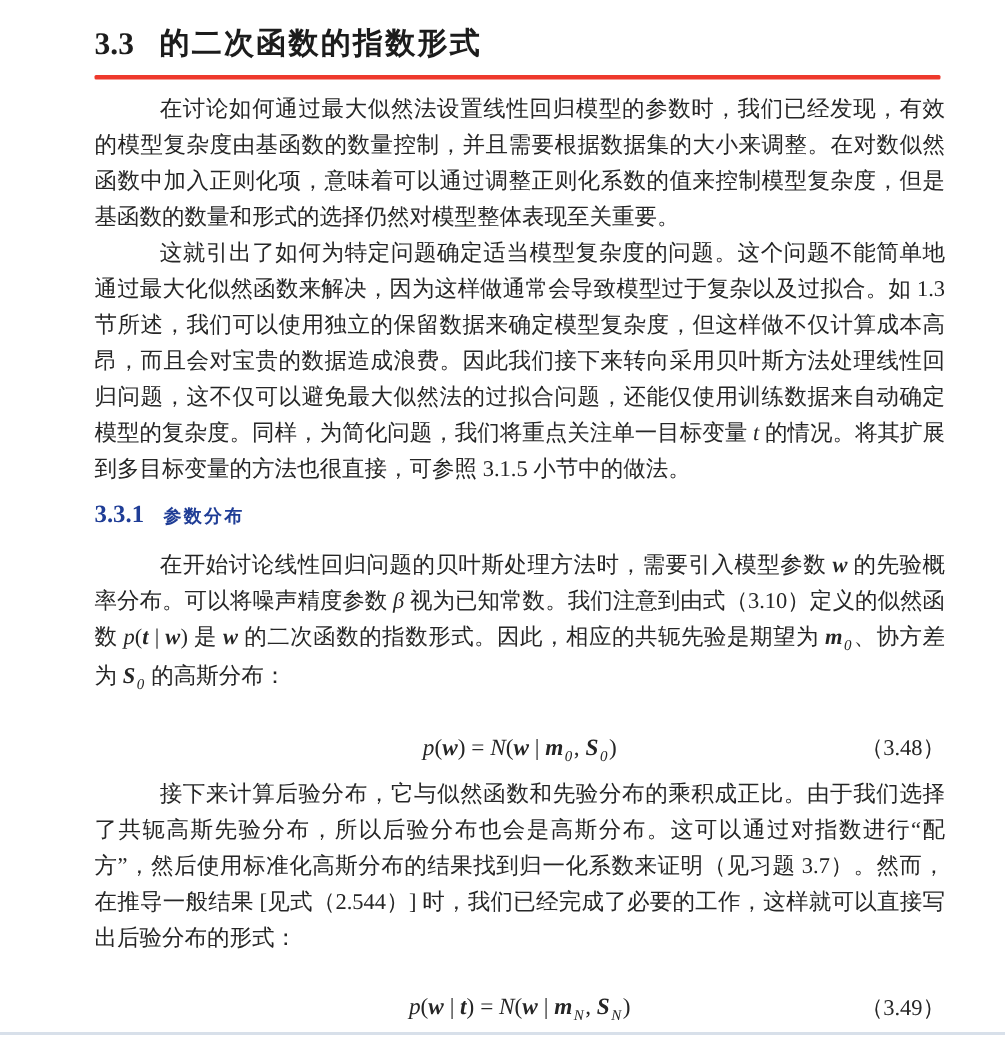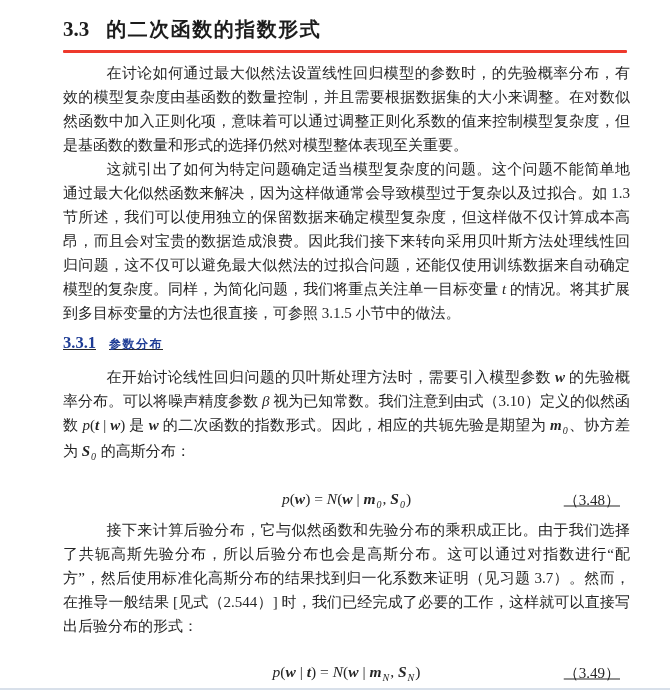--- a/index.html
+++ b/index.html
@@ -43,21 +43,21 @@
     font-size:15px;
     line-height:24px;
     text-align:justify;
     text-indent:2.9em;
     color:#262626;
   }
   
   .sub-heading{
     margin:7px 0 10px 0;
     display:flex;align-items:baseline;
-    line-height:22px;white-space:nowrap;text-decoration:underline;
+    line-height:22px;white-space:nowrap;
   }
   .sub-num{
     font-family:"Liberation Serif","DejaVu Serif",serif;
     font-weight:700;font-size:16.5px;
   }
   .sub-title{
     margin-left:13px;
     font-family:"Liberation Sans","DejaVu Sans",sans-serif;
     font-weight:700;font-size:12px;letter-spacing:1.5px;
   }
@@ -68,25 +68,24 @@
     min-height:27px;
     line-height:27px;
     text-align:center;
   }
   .eq-math{
     display:inline-block;
     font-size:15.5px;
     white-space:nowrap;
   }
   .eq-num{
-    position:absolute;right:10px;top:50%;
+    position:absolute;right:0;top:50%;
     transform:translateY(-50%);
     font-size:15px;color:#262626;
     white-space:nowrap;
-    text-decoration:underline;
   }
   
   .s-n{font-style:normal;}
   .s-i{font-style:italic;}
   .s-bi{font-style:italic;font-weight:700;}
   .s-scr{font-style:italic;}
   .p-sub{font-size:10px;position:relative;top:3.5px;margin:0 1px 0 1px;font-style:italic;}
   
   .bottom-rule{
     position:absolute;left:0;right:0;bottom:1px;height:2px;
@@ -98,21 +97,21 @@
 <div class="page">
   <div class="content">
 
     <div class="title-row">
       <span class="sec-num">3.3</span>
       <span class="sec-title">的二次函数的指数形式</span>
     </div>
 
     <div class="red-rule" style="background: rgb(238, 57, 44);"></div>
 
-    <p class="body"><span class="s-n">在讨论如何通过最大似然法设置线性回归模型的参数时，的先验概率分布，有效的模型复杂度由基函数的数量控制，并且需要根据数据集的大小来调整。在对数似然函数中加入正则化项，意味着可以通过调整正则化系数的值来控制模型复杂度，但是基函数的数量和形式的选择仍然对模型整体表现至关重要。</span></p>
+    <p class="body"><span class="s-n">在讨论如何通过最大似然法设置线性回归模型的参数时，我们已经发现，有效的模型复杂度由基函数的数量控制，并且需要根据数据集的大小来调整。在对数似然函数中加入正则化项，意味着可以通过调整正则化系数的值来控制模型复杂度，但是基函数的数量和形式的选择仍然对模型整体表现至关重要。</span></p>
     <p class="body"><span class="s-n">这就引出了如何为特定问题确定适当模型复杂度的问题。这个问题不能简单地通过最大化似然函数来解决，因为这样做通常会导致模型过于复杂以及过拟合。如 1.3 节所述，我们可以使用独立的保留数据来确定模型复杂度，但这样做不仅计算成本高昂，而且会对宝贵的数据造成浪费。因此我们接下来转向采用贝叶斯方法处理线性回归问题，这不仅可以避免最大似然法的过拟合问题，还能仅使用训练数据来自动确定模型的复杂度。同样，为简化问题，我们将重点关注单一目标变量 </span><span class="s-i">t</span><span class="s-n"> 的情况。将其扩展到多目标变量的方法也很直接，可参照 3.1.5 小节中的做法。</span></p>
 
     <div class="sub-heading">
       <span class="sub-num" style="color: rgb(31, 61, 150);">3.3.1</span>
       <span class="sub-title" style="color: rgb(31, 61, 150);">参数分布</span>
     </div>
 
     <p class="body"><span class="s-n">在开始讨论线性回归问题的贝叶斯处理方法时，需要引入模型参数 </span><span class="s-bi">w</span><span class="s-n"> 的先验概率分布。可以将噪声精度参数 </span><span class="s-i">β</span><span class="s-n"> 视为已知常数。我们注意到由式（3.10）定义的似然函数 </span><span class="s-i">p</span><span class="s-n">(</span><span class="s-bi">t</span><span class="s-n"> | </span><span class="s-bi">w</span><span class="s-n">) 是 </span><span class="s-bi">w</span><span class="s-n"> 的二次函数的指数形式。因此，相应的共轭先验是期望为 </span><span class="s-bi">m</span><span class="s-n p-sub">0</span><span class="s-n">、协方差为 </span><span class="s-bi">S</span><span class="s-n p-sub">0</span><span class="s-n"> 的高斯分布：</span></p>
 
     <div class="eq-row">

